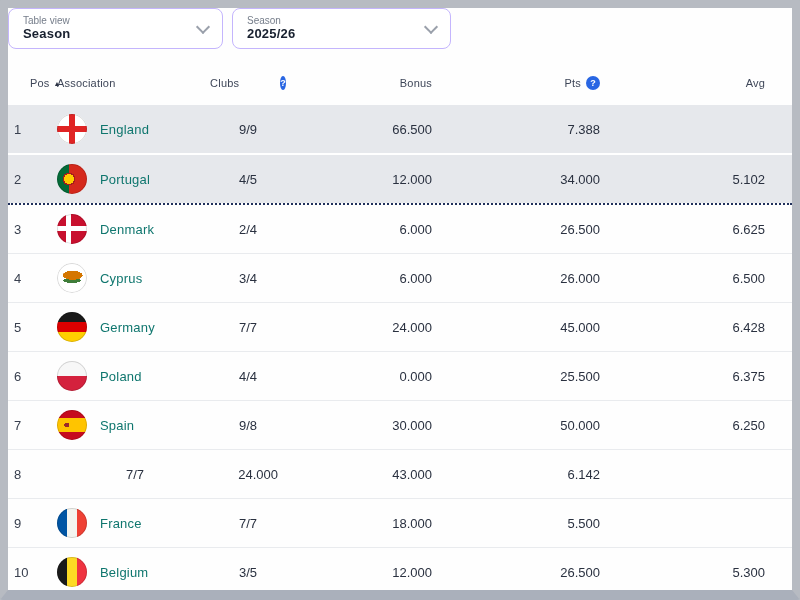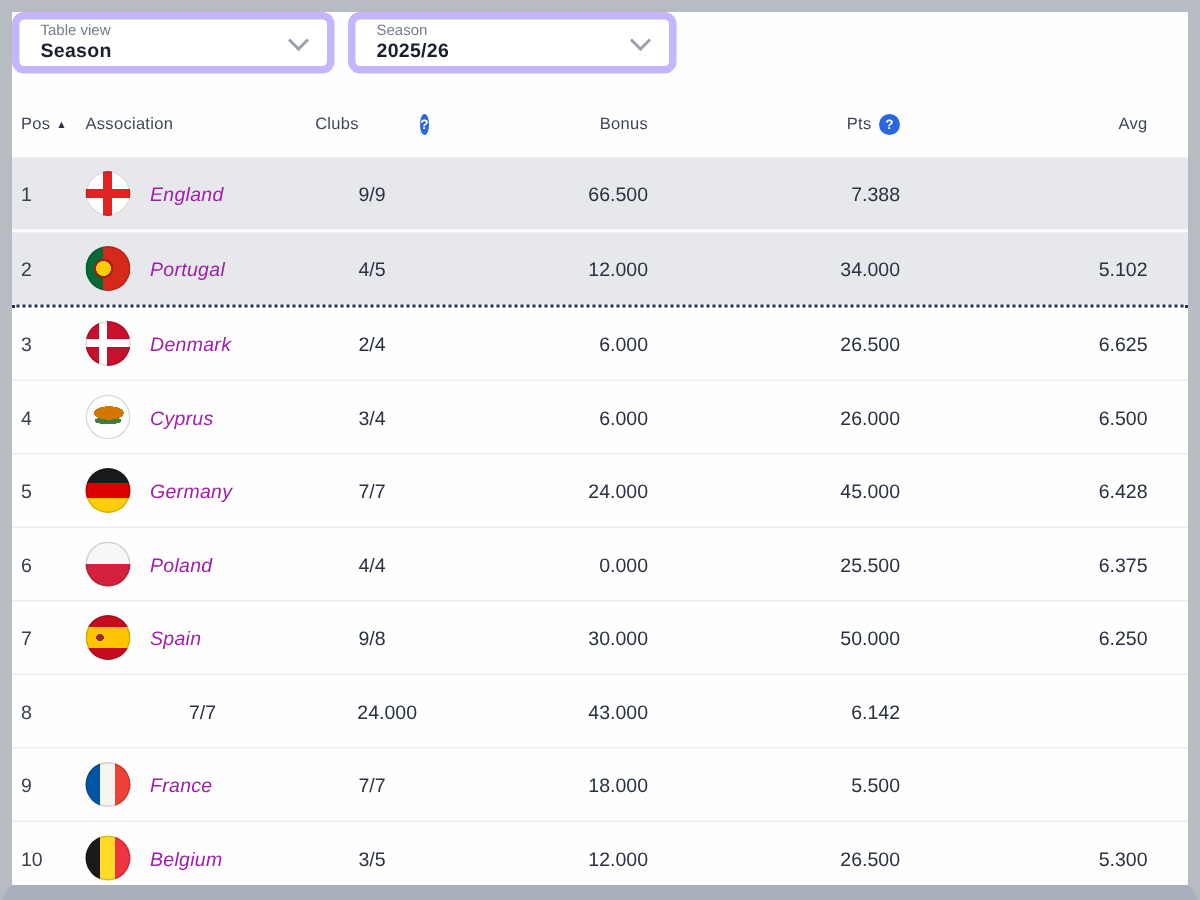--- a/index.html
+++ b/index.html
@@ -14,21 +14,21 @@
     border:8px solid #b7bbc2;
     border-bottom:10px solid #aab0bb;
     border-radius:3px;
     background:#fefefe;
     overflow:hidden;
   }
   
   .controls{display:flex;gap:9px;}
   .select-box{
     box-sizing:border-box;
-    height:41px;border:5px solid #c4b5fd;border-radius:8px;
+    height:41px;border:1px solid #c4b5fd;border-radius:8px;
     background:#fff;display:flex;align-items:center;
     padding:0 14px;cursor:pointer;
   }
   .select-box.tv{width:215px;}
   .select-box.se{width:219px;}
   .select-text{flex:1;display:flex;flex-direction:column;justify-content:center;line-height:1.15;}
   .select-label{font-size:10px;color:#757d8a;}
   .select-value{font-size:13px;font-weight:bold;color:#18202f;letter-spacing:.2px;}
   .chevron{
     width:8px;height:8px;flex:none;
@@ -40,39 +40,39 @@
     display:grid;
     grid-template-columns:44px 166px 60px 154px 168px 165px;
     padding-right:26px;
     align-items:center;
   }
   .thead{margin-top:20px;height:28px;font-size:11px;color:#3e4658;letter-spacing:.2px;margin-bottom:8px;}
   .h{display:flex;align-items:center;}
   .h.left{justify-content:flex-start;}
   .h.center{justify-content:center;gap:36px;}
   .h.right{justify-content:flex-end;}
-  .h.pos-h{padding-left:6px;}
+  .h.pos-h{padding-left:22px;}
   .h.assoc-h{padding-left:5px;}
   .sort-arrow{font-size:7px;color:#2a3142;margin-left:4px;}
   .help{
     width:14px;height:14px;border-radius:50%;
     background:#2966e3;color:#fff;font-size:9px;font-weight:bold;
     display:inline-flex;align-items:center;justify-content:center;
     margin-left:5px;cursor:pointer;
   }
   .row{
     height:48px;border-bottom:1px solid #e9ebee;
     font-size:13px;color:#2a3140;cursor:pointer;
   }
   .row.hl{background:#e6e8ec;border-bottom:2px solid #fff;}
   .row.hl-last{border-bottom:none;}
   .c{display:flex;align-items:center;}
   .c.pos{padding-left:6px;color:#39404f;}
   .c.assoc{padding-left:5px;gap:13px;}
-  .assoc .name{font-weight:500;color:#a21caf;letter-spacing:.2px;font-style:italic;}
+  .assoc .name{font-weight:500;color:#0f766e;letter-spacing:.2px;}
   .c.clubs{justify-content:center;}
   .c.num{justify-content:flex-end;}
   .divider{border-top:2px dotted #20305b;height:0;}
   
   .flag{
     width:30px;height:30px;border-radius:50%;flex:none;
     box-shadow:inset 0 0 0 1px rgba(0,0,0,.15);
   }
   .flag[data-flag="england"]{background:
     linear-gradient(to right, transparent 40%, #e02424 40% 60%, transparent 60%),

